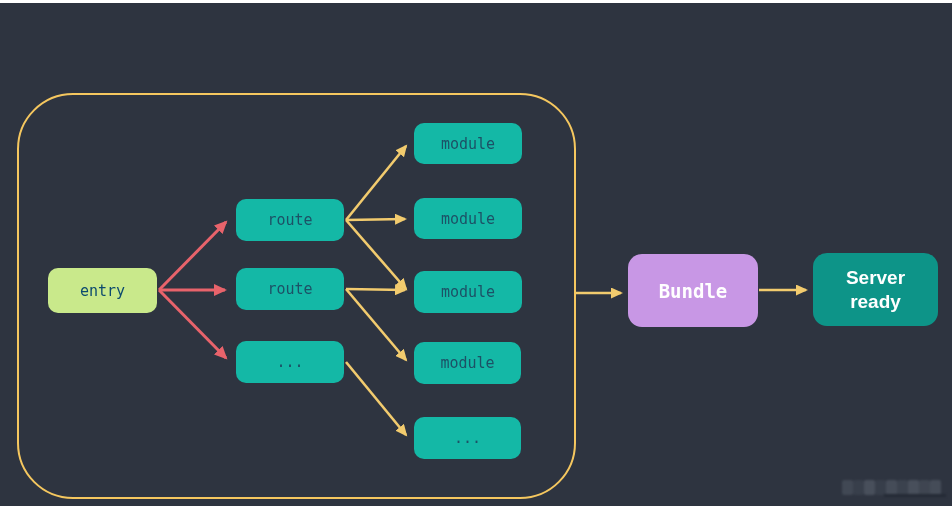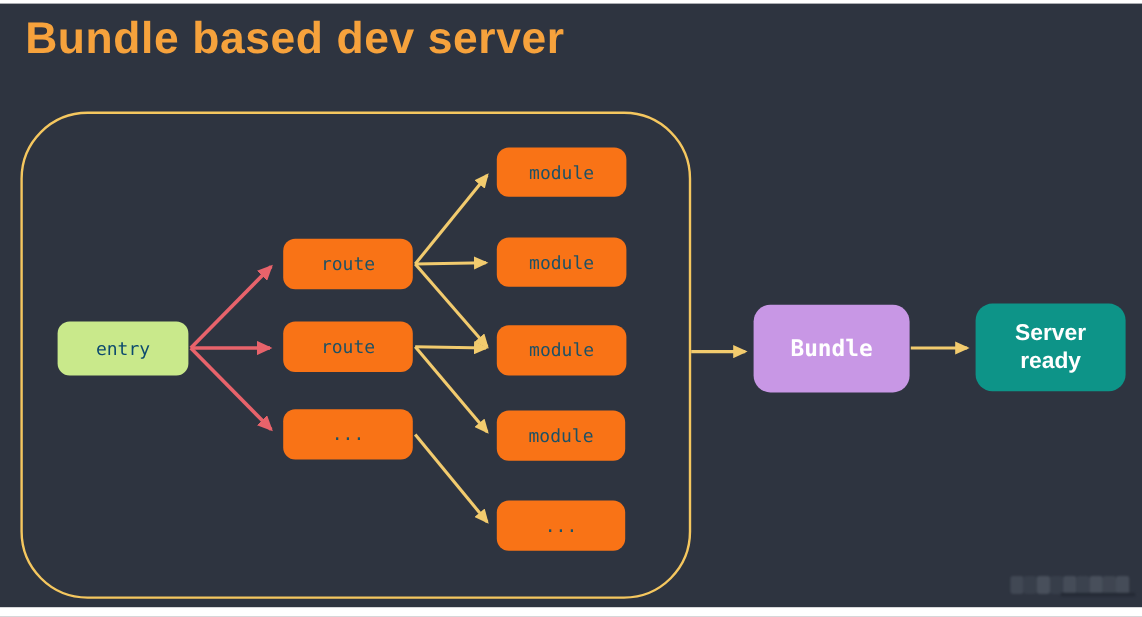--- a/index.html
+++ b/index.html
@@ -39,21 +39,21 @@
     font-family:"DejaVu Sans Mono", monospace;
     font-size:15px;
     border-radius:10px;
     box-sizing:border-box;
     text-align:center;
   }
   .node--entry{
     background:#c9e98b;color:#0c4a6e;
   }
   .node--green{
-    background:#f97316;color:#1d5166;
+    background:#14b8a6;color:#1d5166;
   }
   .node--bundle{
     background:#c897e5;color:#ffffff;
     font-weight:bold;font-size:19px;
     border-radius:14px;
   }
   .node--server{
     background:#0d9488;color:#ffffff;
     font-family:"Liberation Sans", sans-serif;
     font-weight:bold;font-size:19px;
@@ -75,21 +75,20 @@
   .watermark .bar{
     position:absolute;right:0;bottom:2px;
     width:62px;height:3px;background:#232934;
   }
 </style>
 </head>
 <body>
 
 <div class="canvas">
 
-  <div class="page-title">Bundle based dev server</div>
 
   <div class="graph-container"></div>
 
   <svg class="edges-layer" width="952" height="503" viewBox="0 0 952 503">
     <defs>
       <marker id="head-red" markerUnits="userSpaceOnUse" markerWidth="14" markerHeight="12" refX="11" refY="6" orient="auto">
         <path d="M0,0 L13,6 L0,12 Z" fill="#e8636b"></path>
       </marker>
       <marker id="head-yellow" markerUnits="userSpaceOnUse" markerWidth="13" markerHeight="11" refX="10" refY="5.5" orient="auto">
         <path d="M0,0 L12,5.5 L0,11 Z" fill="#f2cb6e"></path>

